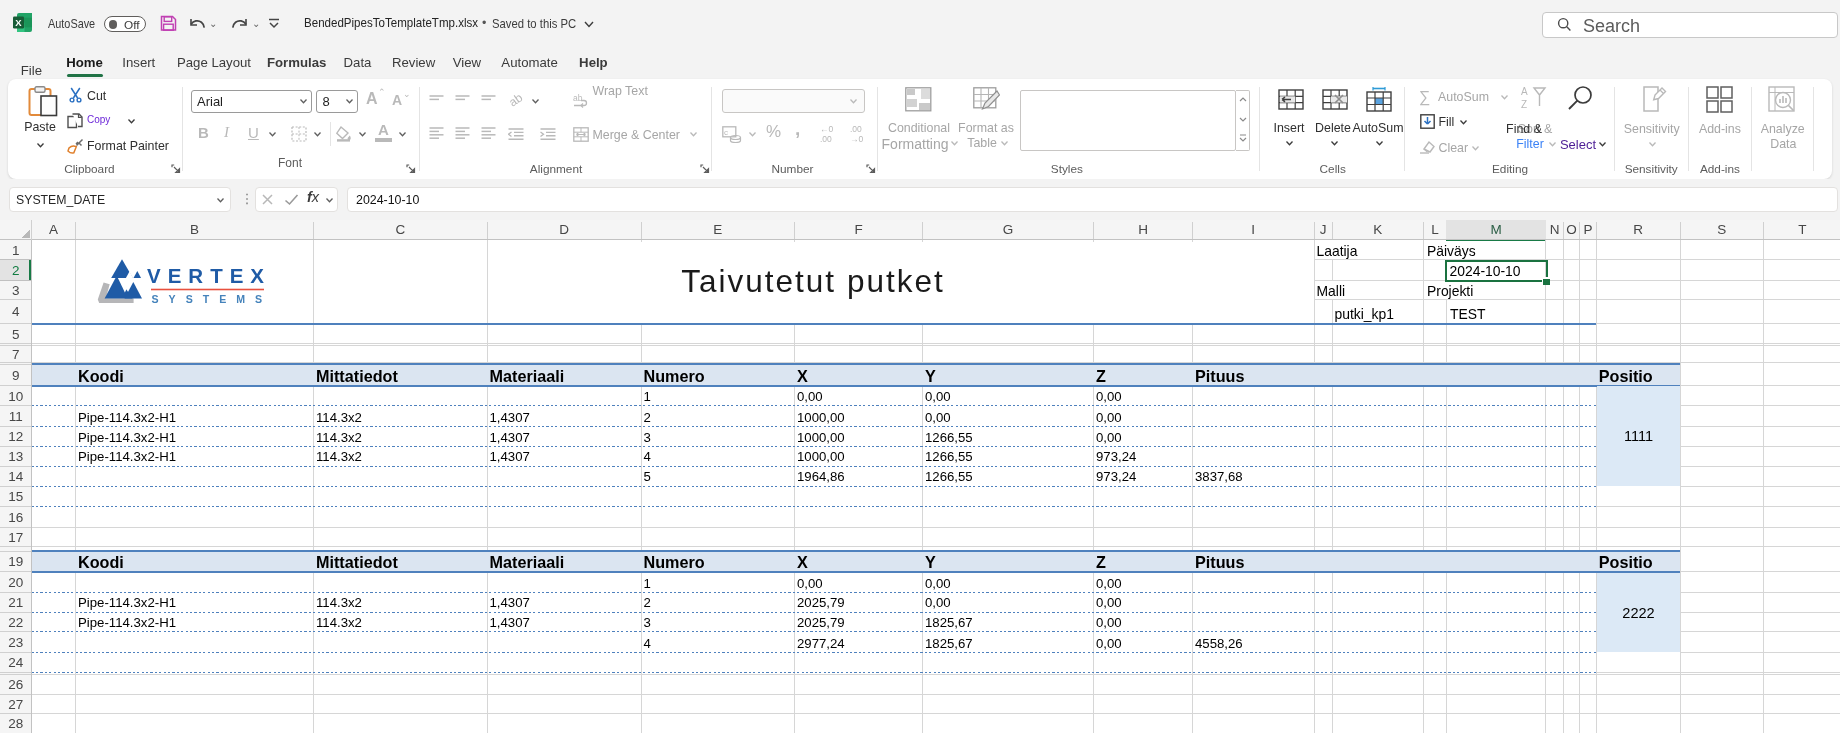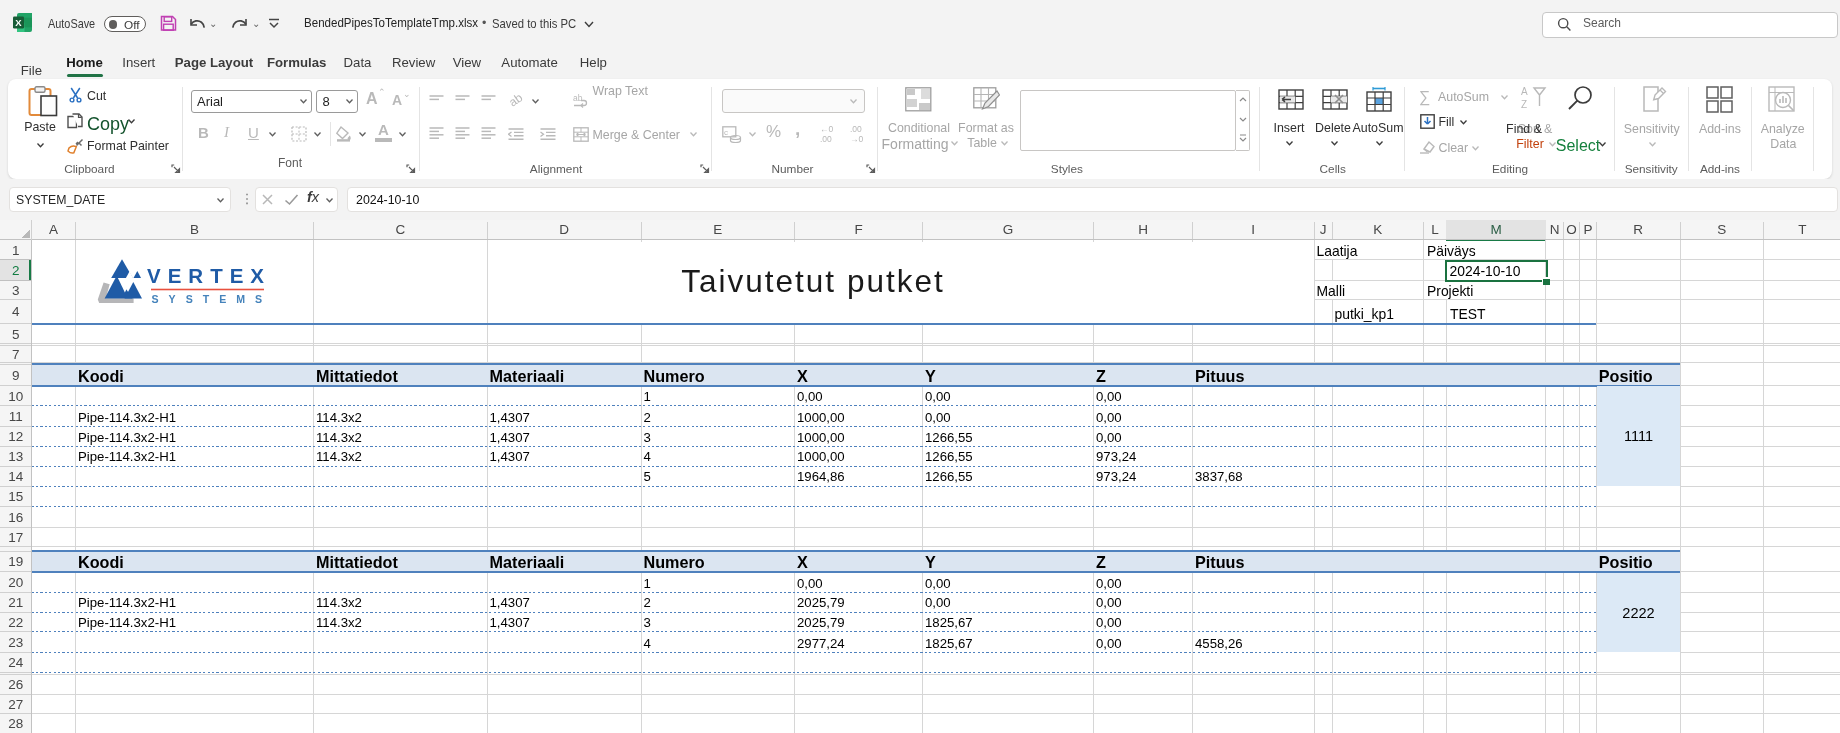--- a/index.html
+++ b/index.html
@@ -41,31 +41,31 @@
 <div class="tx" style="left:482px;top:15.5px;font-size:12.5px;color:#555">•</div>
 <div class="tx" style="left:492px;top:15.5px;font-size:13.3px;color:#3c3c3c;transform:scaleX(0.85);transform-origin:left top">Saved to this PC</div>
 <svg class="ab" style="left:583px;top:20px" width="12" height="9" viewBox="0 0 12 9">
 <path d="M2 2 L6 6.5 L10 2" fill="none" stroke="#3c3c3c" stroke-width="1.4"></path>
 </svg>
 <div class="ab" style="left:1542px;top:11.5px;width:296px;height:26px;background:#fff;border:1px solid #c8c8c8;border-radius:4px"></div>
 <svg class="ab" style="left:1557px;top:17px" width="15" height="15" viewBox="0 0 15 15">
 <circle cx="6.2" cy="6.2" r="4.6" fill="none" stroke="#4a4a4a" stroke-width="1.4"></circle>
 <path d="M9.8 9.8 L13.4 13.4" stroke="#4a4a4a" stroke-width="1.4"></path>
 </svg>
-<div class="tx" style="left:1583px;top:15.5px;font-size:12px;color:#5c5c5c">Search</div>
+<div class="tx" style="left:1583px;top:15.5px;font-size:18px;color:#5c5c5c">Search</div>
 <div class="tx" style="left:31.4px;top:63px;transform:translateX(-50%);font-size:13.2px;font-weight:normal;color:#3b3b3b">File</div>
 <div class="tx" style="left:84.6px;top:55px;transform:translateX(-50%);font-size:13.2px;font-weight:bold;color:#1a1a1a">Home</div>
 <div class="tx" style="left:138.8px;top:55px;transform:translateX(-50%);font-size:13.2px;font-weight:normal;color:#3b3b3b">Insert</div>
-<div class="tx" style="left:214px;top:55px;transform:translateX(-50%);font-size:13.2px;font-weight:bold;color:#3b3b3b">Page Layout</div>
+<div class="tx" style="left:214px;top:55px;transform:translateX(-50%);font-size:13.2px;font-weight:normal;color:#3b3b3b">Page Layout</div>
 <div class="tx" style="left:296.7px;top:55px;transform:translateX(-50%);font-size:13.2px;font-weight:bold;color:#3b3b3b">Formulas</div>
 <div class="tx" style="left:357.5px;top:55px;transform:translateX(-50%);font-size:13.2px;font-weight:normal;color:#3b3b3b">Data</div>
 <div class="tx" style="left:413.6px;top:55px;transform:translateX(-50%);font-size:13.2px;font-weight:normal;color:#3b3b3b">Review</div>
 <div class="tx" style="left:466.9px;top:55px;transform:translateX(-50%);font-size:13.2px;font-weight:normal;color:#3b3b3b">View</div>
 <div class="tx" style="left:529.6px;top:55px;transform:translateX(-50%);font-size:13.2px;font-weight:normal;color:#3b3b3b">Automate</div>
-<div class="tx" style="left:593.4px;top:55px;transform:translateX(-50%);font-size:13.2px;font-weight:normal;color:#3b3b3b">Help</div>
+<div class="tx" style="left:593.4px;top:55px;transform:translateX(-50%);font-size:13.2px;font-weight:bold;color:#3b3b3b">Help</div>
 <div class="ab" style="left:67px;top:73.5px;width:36px;height:3.2px;background:#217346;border-radius:2px"></div>
 <div class="ab" style="left:8px;top:79px;width:1824px;height:99.5px;background:#fff;border-radius:8px;box-shadow:0 1px 2.5px rgba(0,0,0,0.14)"></div>
 <svg class="ab" style="left:28px;top:86px" width="30" height="31" viewBox="0 0 30 31">
 <rect x="1.5" y="3" width="21" height="26" rx="2" fill="none" stroke="#e28a3a" stroke-width="2"></rect>
 <rect x="7" y="0.8" width="10" height="5.4" rx="1.5" fill="#f3f3f3" stroke="#8a8a8a" stroke-width="1.4"></rect>
 <rect x="13" y="10" width="15.5" height="19.5" fill="#fdfdfd" stroke="#3b3b3b" stroke-width="1.6"></rect>
 </svg>
 <div class="tx" style="left:40px;top:120px;transform:translateX(-50%);font-size:12.4px;color:#2f2f2f">Paste</div>
 <svg class="ab" style="left:35.5px;top:141.5px" width="9.0" height="7.0" viewBox="0 0 9 7">
 <path d="M1.5 1.5 L4.5 4.8 L7.5 1.5" fill="none" stroke="#3b3b3b" stroke-width="1.3"></path>
@@ -74,21 +74,21 @@
 <path d="M2.2 1 L8.6 11 M10.8 1 L4.4 11" stroke="#2a70c2" stroke-width="1.5"></path>
 <circle cx="3" cy="13" r="1.9" fill="none" stroke="#2a70c2" stroke-width="1.4"></circle>
 <circle cx="10" cy="13" r="1.9" fill="none" stroke="#2a70c2" stroke-width="1.4"></circle>
 </svg>
 <div class="tx" style="left:87px;top:88.5px;font-size:12.4px;color:#2f2f2f">Cut</div>
 <svg class="ab" style="left:67px;top:113px" width="17" height="17" viewBox="0 0 17 17">
 <path d="M1 3.5 h8.5 v11 h-8.5 Z" fill="#fff" stroke="#4f4f4f" stroke-width="1.4"></path>
 <path d="M5.5 1 h6.5 l3 3 v9.5 h-4" fill="#fff" stroke="#4f4f4f" stroke-width="1.4"></path>
 <path d="M11.5 1 v3.3 h3.3" fill="none" stroke="#4f4f4f" stroke-width="1.2"></path>
 </svg>
-<div class="tx" style="left:87px;top:114px;font-size:18px;color:#14532d">Copy</div>
+<div class="tx" style="left:87px;top:114px;font-size:10px;color:#6d28d9">Copy</div>
 <svg class="ab" style="left:126.5px;top:117.5px" width="9.0" height="7.0" viewBox="0 0 9 7">
 <path d="M1.5 1.5 L4.5 4.8 L7.5 1.5" fill="none" stroke="#3b3b3b" stroke-width="1.3"></path>
 </svg>
 <svg class="ab" style="left:67px;top:138px" width="17" height="17" viewBox="0 0 17 17">
 <path d="M9.5 7.5 L15.5 1.5 M12 5 l2.5 2.5 M11 4 l-2 2" stroke="#6b6b6b" stroke-width="1.5" fill="none"></path>
 <path d="M2 10 C4 8 7 7.5 9.3 8.7 L6.8 14.8 C4.5 15.6 2.5 14.5 1 13 Z" fill="#fff" stroke="#e0802c" stroke-width="1.5"></path>
 </svg>
 <div class="tx" style="left:87px;top:139px;font-size:12.4px;color:#2f2f2f">Format Painter</div>
 <div class="tx" style="left:89.4px;top:161.5px;transform:translateX(-50%);font-size:11.8px;color:#5c5c5c">Clipboard</div>
 <svg class="ab" style="left:170.5px;top:163.5px" width="10" height="10" viewBox="0 0 10 10">
@@ -313,30 +313,30 @@
 <div class="tx" style="left:1438.5px;top:140.5px;font-size:12.4px;color:#a6a6a6">Clear</div>
 <svg class="ab" style="left:1471px;top:144.5px" width="9.0" height="7.0" viewBox="0 0 9 7">
 <path d="M1.5 1.5 L4.5 4.8 L7.5 1.5" fill="none" stroke="#b9b9b9" stroke-width="1.3"></path>
 </svg>
 <svg class="ab" style="left:1521px;top:86px" width="26" height="26" viewBox="0 0 26 26">
 <text x="0" y="9" font-size="10" fill="#b9b9b9" font-family="Liberation Sans">A</text>
 <text x="0" y="22" font-size="10" fill="#b9b9b9" font-family="Liberation Sans">Z</text>
 <path d="M13 2 L24 2 L18.5 9 Z M18.5 9 L18.5 20" fill="none" stroke="#b9b9b9" stroke-width="1.4"></path>
 </svg>
 <div class="tx" style="left:1535px;top:122px;transform:translateX(-50%);font-size:12.4px;color:#a6a6a6">Sort &amp;</div>
-<div class="tx" style="left:1530px;top:136.5px;transform:translateX(-50%);font-size:12.4px;color:#c2410c">Filter</div>
+<div class="tx" style="left:1530px;top:136.5px;transform:translateX(-50%);font-size:12.4px;color:#3b82f6">Filter</div>
 <svg class="ab" style="left:1548px;top:140.5px" width="9.0" height="7.0" viewBox="0 0 9 7">
 <path d="M1.5 1.5 L4.5 4.8 L7.5 1.5" fill="none" stroke="#b9b9b9" stroke-width="1.3"></path>
 </svg>
 <svg class="ab" style="left:1567px;top:85px" width="28" height="28" viewBox="0 0 28 28">
 <circle cx="16" cy="10" r="8" fill="none" stroke="#3b3b3b" stroke-width="1.7"></circle>
 <path d="M10.3 15.7 L2 24" stroke="#3b3b3b" stroke-width="1.9"></path>
 </svg>
 <div class="tx" style="left:1524px;top:122px;transform:translateX(-50%);font-size:12.4px;color:#2f2f2f">Find &amp;</div>
-<div class="tx" style="left:1578px;top:136.5px;transform:translateX(-50%);font-size:16px;color:#15803d">Select</div>
+<div class="tx" style="left:1578px;top:136.5px;transform:translateX(-50%);font-size:13px;color:#4c1d95">Select</div>
 <svg class="ab" style="left:1597.5px;top:140.5px" width="9.0" height="7.0" viewBox="0 0 9 7">
 <path d="M1.5 1.5 L4.5 4.8 L7.5 1.5" fill="none" stroke="#3b3b3b" stroke-width="1.3"></path>
 </svg>
 <div class="tx" style="left:1510px;top:161.5px;transform:translateX(-50%);font-size:11.8px;color:#5c5c5c">Editing</div>
 <div class="ab" style="left:1614.1px;top:87px;width:1px;height:84px;background:#e4e4e4"></div>
 <svg class="ab" style="left:1642px;top:85px" width="26" height="28" viewBox="0 0 26 28">
 <path d="M2 2 h14 v24 h-14 Z" fill="none" stroke="#b9b9b9" stroke-width="1.5"></path>
 <path d="M13 10 L20 3 l3.5 3.5 L16.5 13.5 l-4.8 1.3 Z" fill="#fff" stroke="#b9b9b9" stroke-width="1.4"></path>
 <path d="M18 5 l3.5 3.5" stroke="#b9b9b9" stroke-width="1.2"></path>
 </svg>

